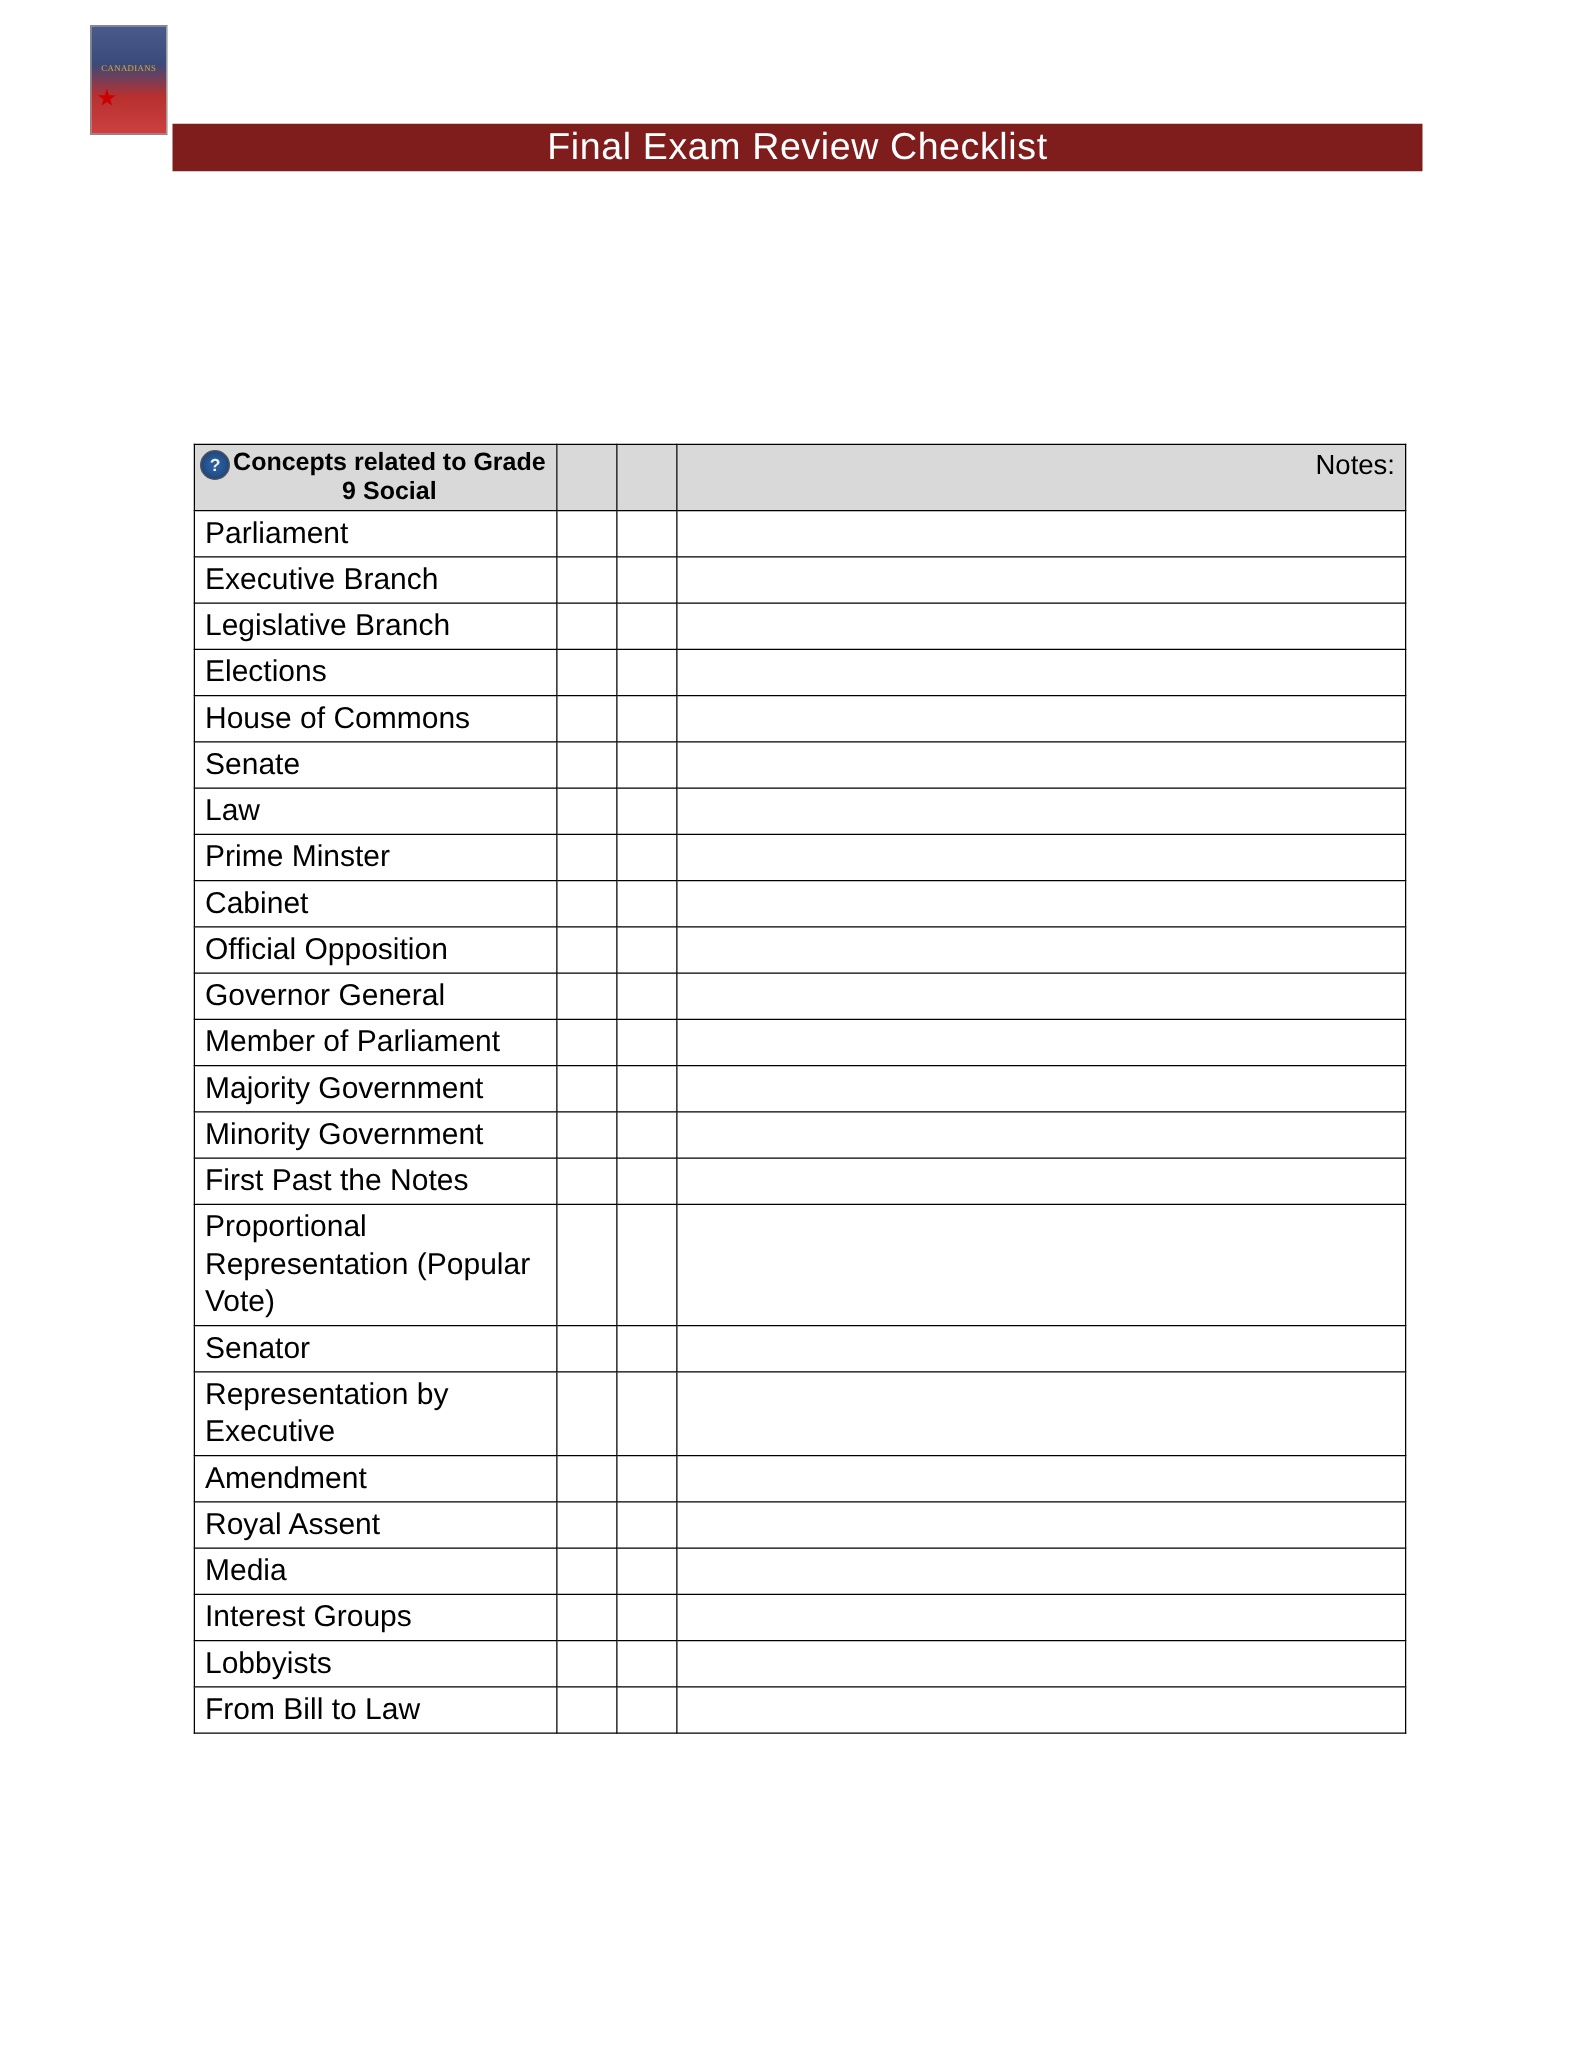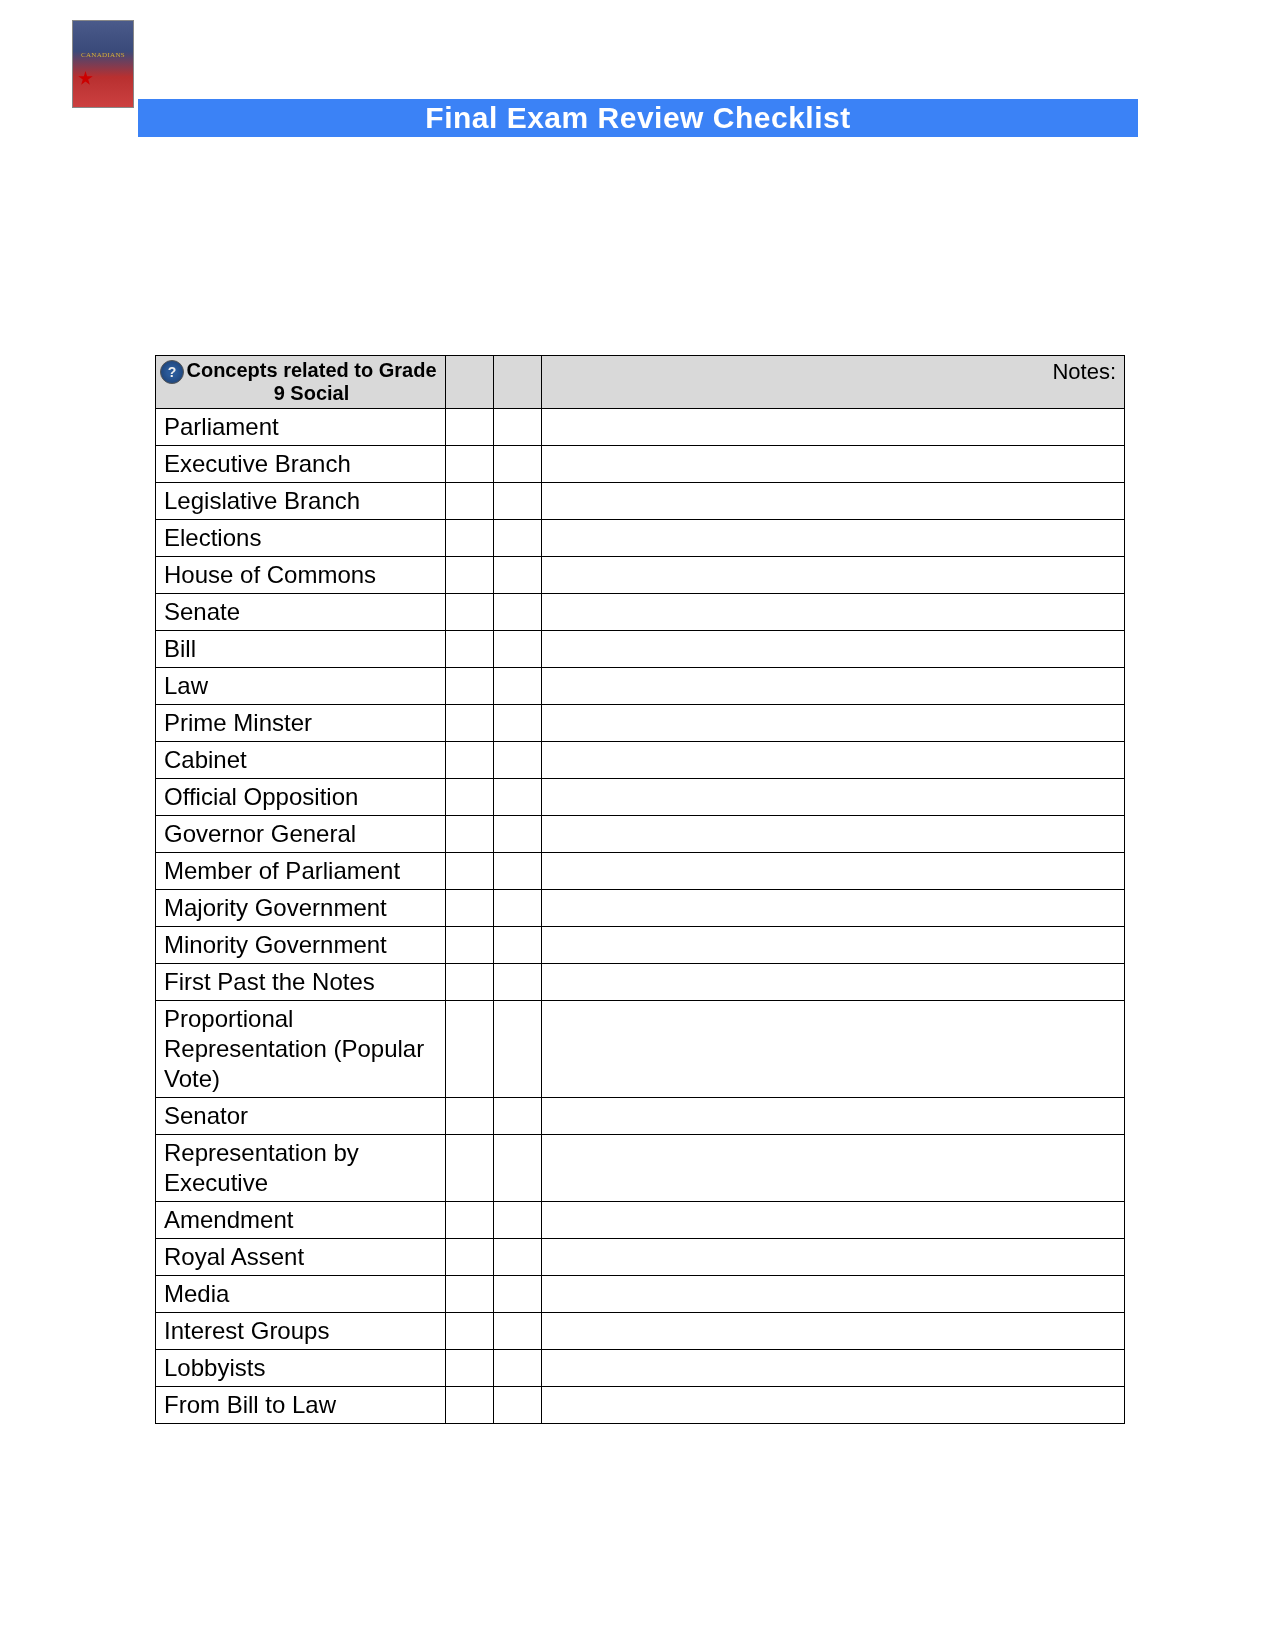--- a/index.html
+++ b/index.html
@@ -44,23 +44,23 @@
       height: 15px;
       background: #cc0000;
       clip-path: polygon(50% 0%, 61% 35%, 98% 35%, 68% 57%, 79% 91%, 50% 70%, 21% 91%, 32% 57%, 2% 35%, 39% 35%);
     }
     .title-bar {
       position: absolute;
       left: 138px;
       top: 99px;
       width: 1000px;
       height: 38px;
-      background: #3b82f6;
+      background: #7f1d1d;
       color: #ffffff;
-      font-weight: bold;
+      font-weight: normal;
       font-size: 30px;
       text-align: center;
       line-height: 38px;
       letter-spacing: 0.5px;
     }
     .checklist-table {
       position: absolute;
       left: 155px;
       top: 355px;
       width: 970px;
@@ -175,26 +175,20 @@
         <td></td>
         <td></td>
       </tr>
       <tr>
         <td class="concept-cell">Senate</td>
         <td></td>
         <td></td>
         <td></td>
       </tr>
       <tr>
-        <td class="concept-cell">Bill</td>
-        <td></td>
-        <td></td>
-        <td></td>
-      </tr>
-      <tr>
         <td class="concept-cell">Law</td>
         <td></td>
         <td></td>
         <td></td>
       </tr>
       <tr>
         <td class="concept-cell">Prime Minster</td>
         <td></td>
         <td></td>
         <td></td>

